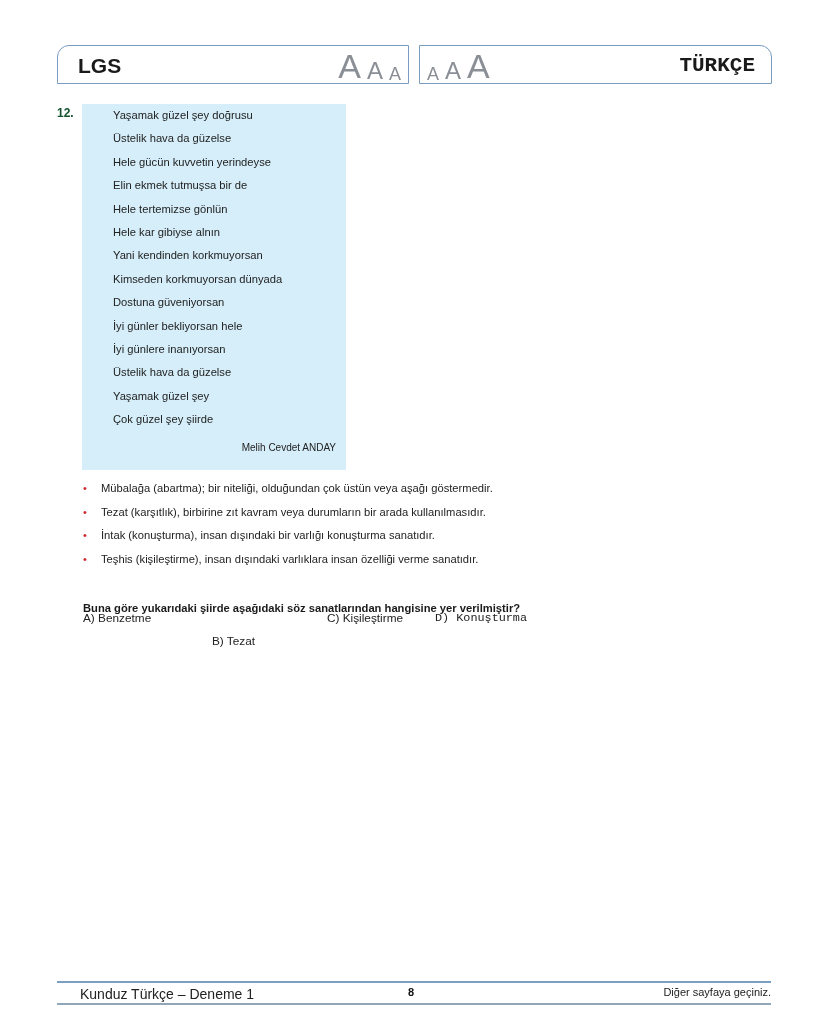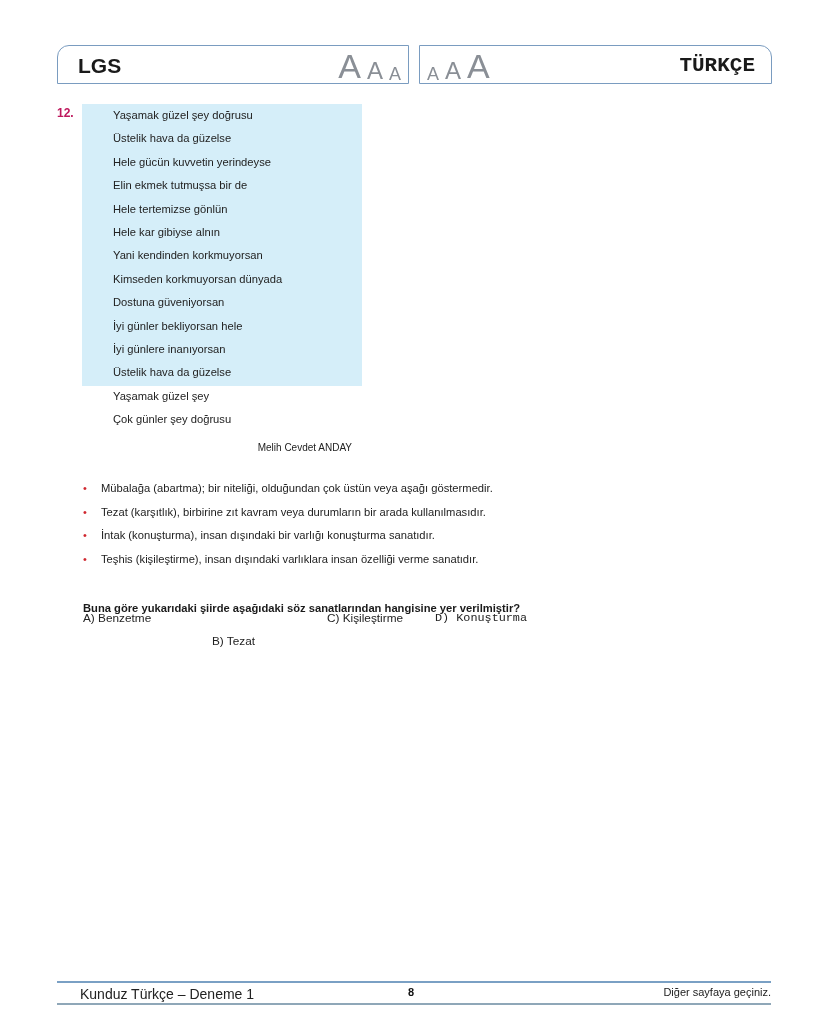--- a/index.html
+++ b/index.html
@@ -15,23 +15,23 @@
   .hdr-right .hdr-title { right: 16px; font-family: Liberation Mono, monospace; }
 
   .font-sizes { position: absolute; bottom: 0px; display: flex; align-items: flex-end; color: #8a8f96; line-height: 1; }
   .hdr-left .font-sizes { right: 4px; }
   .hdr-right .font-sizes { left: 4px; }
   .fs { margin: 0 3px; font-family: "Liberation Sans", sans-serif; }
   .fs-l { font-size: 34px; }
   .fs-m { font-size: 24px; }
   .fs-s { font-size: 18px; }
 
-  .qnum { position: absolute; left: 57px; top: 106px; color: #be185d; font-weight: bold; font-size: 12px; }
+  .qnum { position: absolute; left: 57px; top: 106px; color: #14532d; font-weight: bold; font-size: 12px; }
 
-  .poem-box { position: absolute; left: 82px; top: 104px; width: 264px; height: 282px; background: #d5eef9; padding-left: 16px; }
+  .poem-box { position: absolute; left: 82px; top: 104px; width: 264px; height: 366px; background: #d5eef9; }
   .poem-lines { position: absolute; left: 31px; top: 4px; margin: 0; padding: 0; list-style: none; }
   .poem-lines li { font-size: 11.2px; height: 23.4px; line-height: 15px; color: #222; }
   .poet { position: absolute; right: 10px; top: 338px; font-size: 10px; color: #222; }
 
   .bullets { position: absolute; left: 83px; top: 480px; margin: 0; padding: 0; list-style: none; }
   .bullets li { font-size: 11.2px; height: 23.5px; line-height: 16px; color: #222; position: relative; padding-left: 18px; }
   .bullet-dot { position: absolute; left: 0; top: 0; color: #d0262e; font-size: 11px; }
 
   .question { position: absolute; left: 83px; top: 576px; font-size: 11.2px; font-weight: bold; color: #1a1a1a; margin-top: 26px; }
 
@@ -76,21 +76,21 @@
     <li>Elin ekmek tutmuşsa bir de</li>
     <li>Hele tertemizse gönlün</li>
     <li>Hele kar gibiyse alnın</li>
     <li>Yani kendinden korkmuyorsan</li>
     <li>Kimseden korkmuyorsan dünyada</li>
     <li>Dostuna güveniyorsan</li>
     <li>İyi günler bekliyorsan hele</li>
     <li>İyi günlere inanıyorsan</li>
     <li>Üstelik hava da güzelse</li>
     <li>Yaşamak güzel şey</li>
-    <li>Çok günler şey doğrusu</li>
+    <li>Çok güzel şey şiirde</li>
   </ul>
   <span class="poet">Melih Cevdet ANDAY</span>
 </div>
 
 <ul class="bullets">
   <li>
     <span class="bullet-dot">•</span>
     <span>Mübalağa (abartma); bir niteliği, olduğundan çok üstün veya aşağı göstermedir.</span>
   </li>
   <li>

